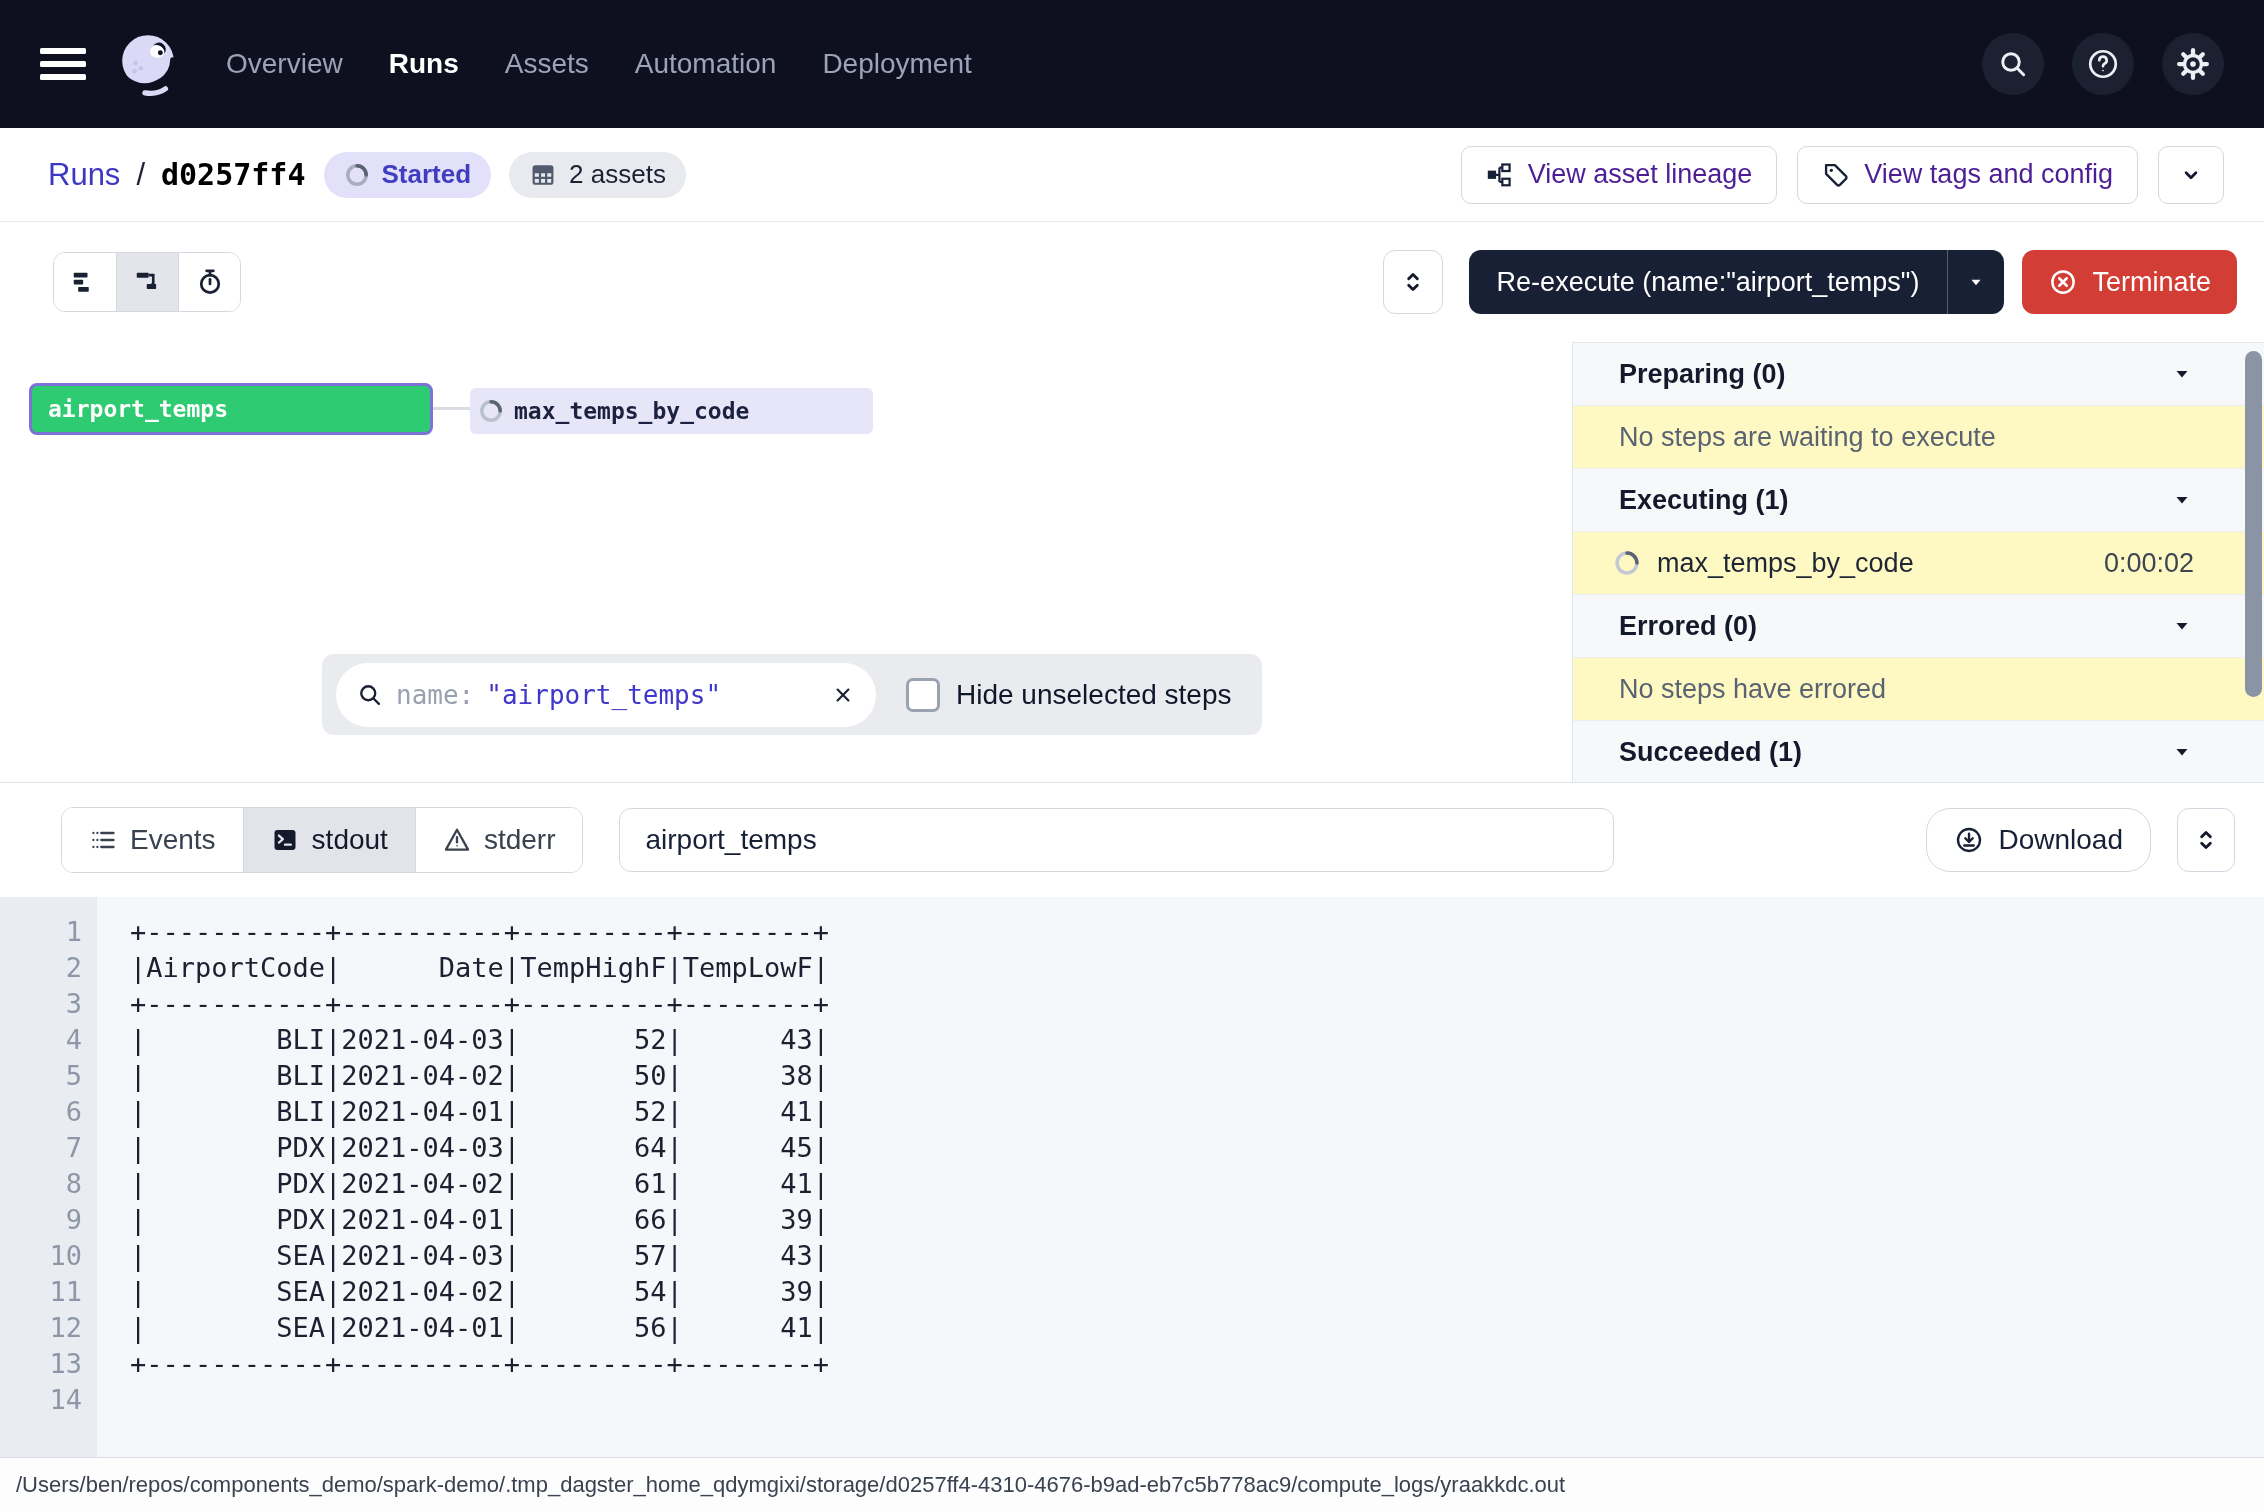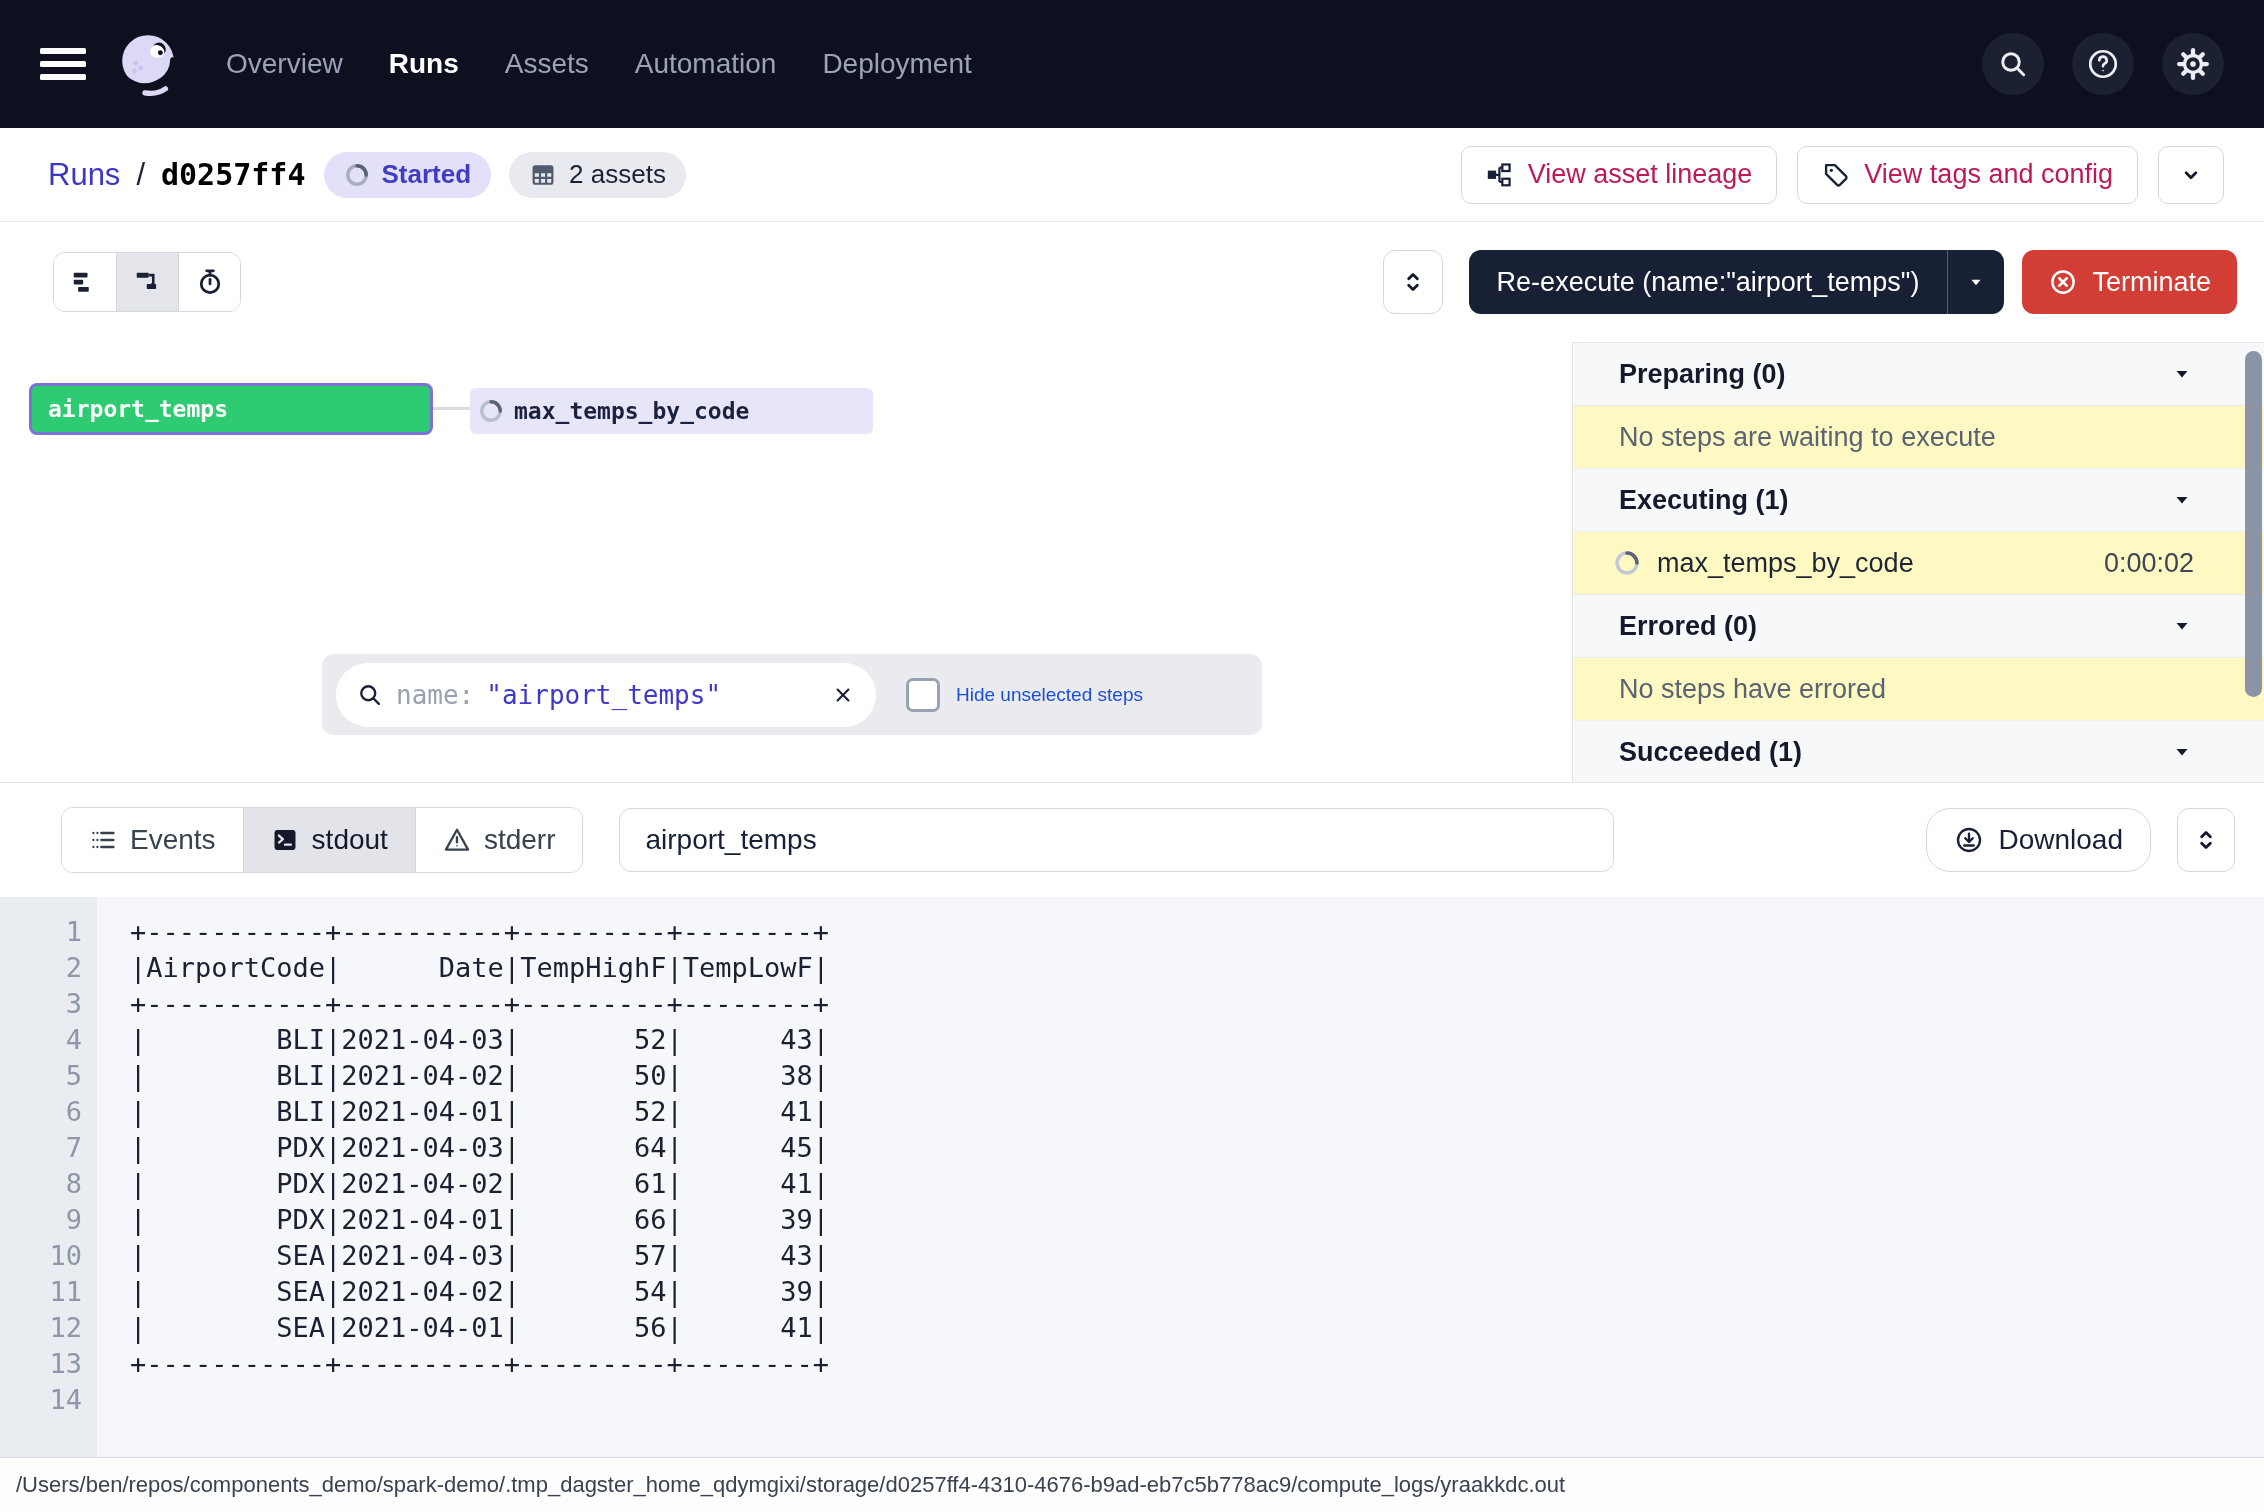--- a/index.html
+++ b/index.html
@@ -40,21 +40,21 @@
   .badge {
     height:46px; border-radius:23px; background:#E9EAEF;
     display:flex; align-items:center; gap:12px; padding:0 20px;
     font-size:26px; color:#1A2133; margin-left:18px;
   }
   .badge.lavender { background:#E3E1FA; color:#403DBE;font-weight:bold; }
   .badge .bicon { color:#525B6E; }
   .btn {
     height:58px; border-radius:10px; border:1px solid #D3D8E1; background:#fff;
     display:flex; align-items:center; gap:14px; padding:0 24px;
-    font-size:27px; color:#be185d; cursor:pointer; font-family:inherit;
+    font-size:27px; color:#4c1d95; cursor:pointer; font-family:inherit;
   }
   .btn + .btn { margin-left:20px; }
   .btn.icononly { width:66px; justify-content:center; padding:0; margin-left:20px; }
 
   
   .content { position:relative; height:560px; background:#fff; }
   .run-toolbar {
     position:absolute; top:0; left:0; right:0; height:120px;
     display:flex; align-items:center; padding:0 27px 0 53px;
   }
@@ -106,21 +106,21 @@
   .filter-pill {
     width:540px; height:64px; border-radius:32px; background:#fff;
     display:flex; align-items:center; padding:0 20px; gap:12px; cursor:text;
   }
   .filter-prefix { font-size:26px; color:#99A1B0; }
   .filter-value { font-size:26px; color:#4038C8; }
   .checkbox {
     width:34px; height:34px; border:3px solid #99A2B1; border-radius:7px;
     background:#fff; margin-left:30px; cursor:pointer; flex:none;
   }
-  .checkbox-label { font-size:19px; color:#1d4ed8; margin-left:16px; }
+  .checkbox-label { font-size:28px; color:#0f172a; margin-left:16px; }
 
   
   .steps-panel {
     position:absolute; right:0; top:120px; width:692px; height:440px;
     background:#fef9c3; border-left:1px solid #E2E5EA; border-top:1px solid #E2E5EA;
     overflow:hidden;
   }
   .sp-row { height:63px; border-bottom:1px solid #ECEEF2; display:flex; align-items:center; }
   .sp-header { background:#F7F8FA; padding:0 70px 0 46px; cursor:pointer; }
   .sp-header .sp-title { font-size:27px; font-weight:bold; color:#141A2C; }

